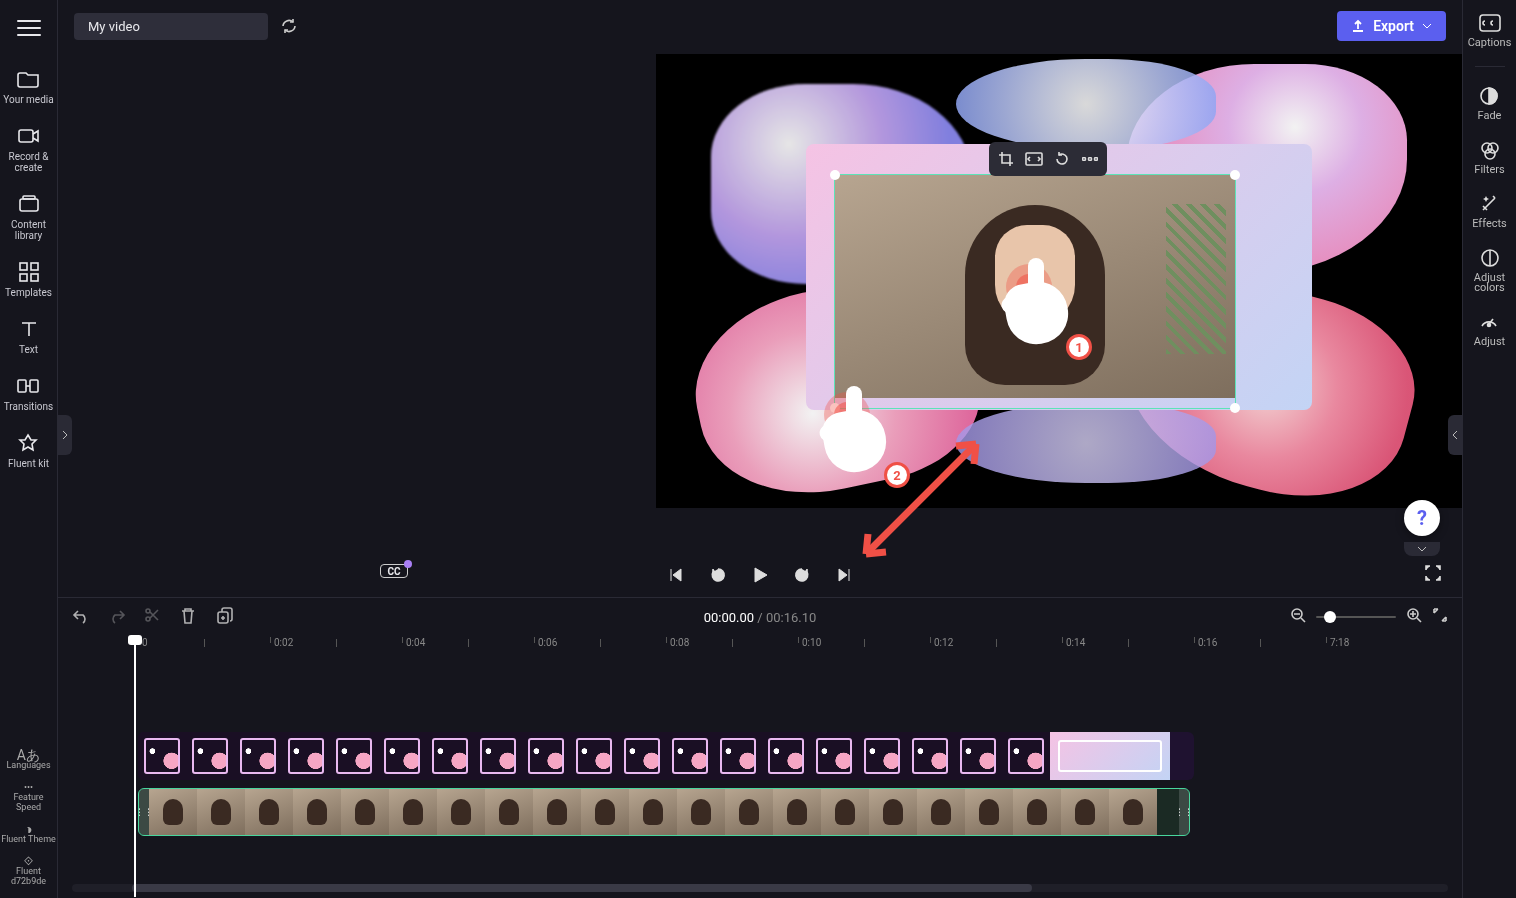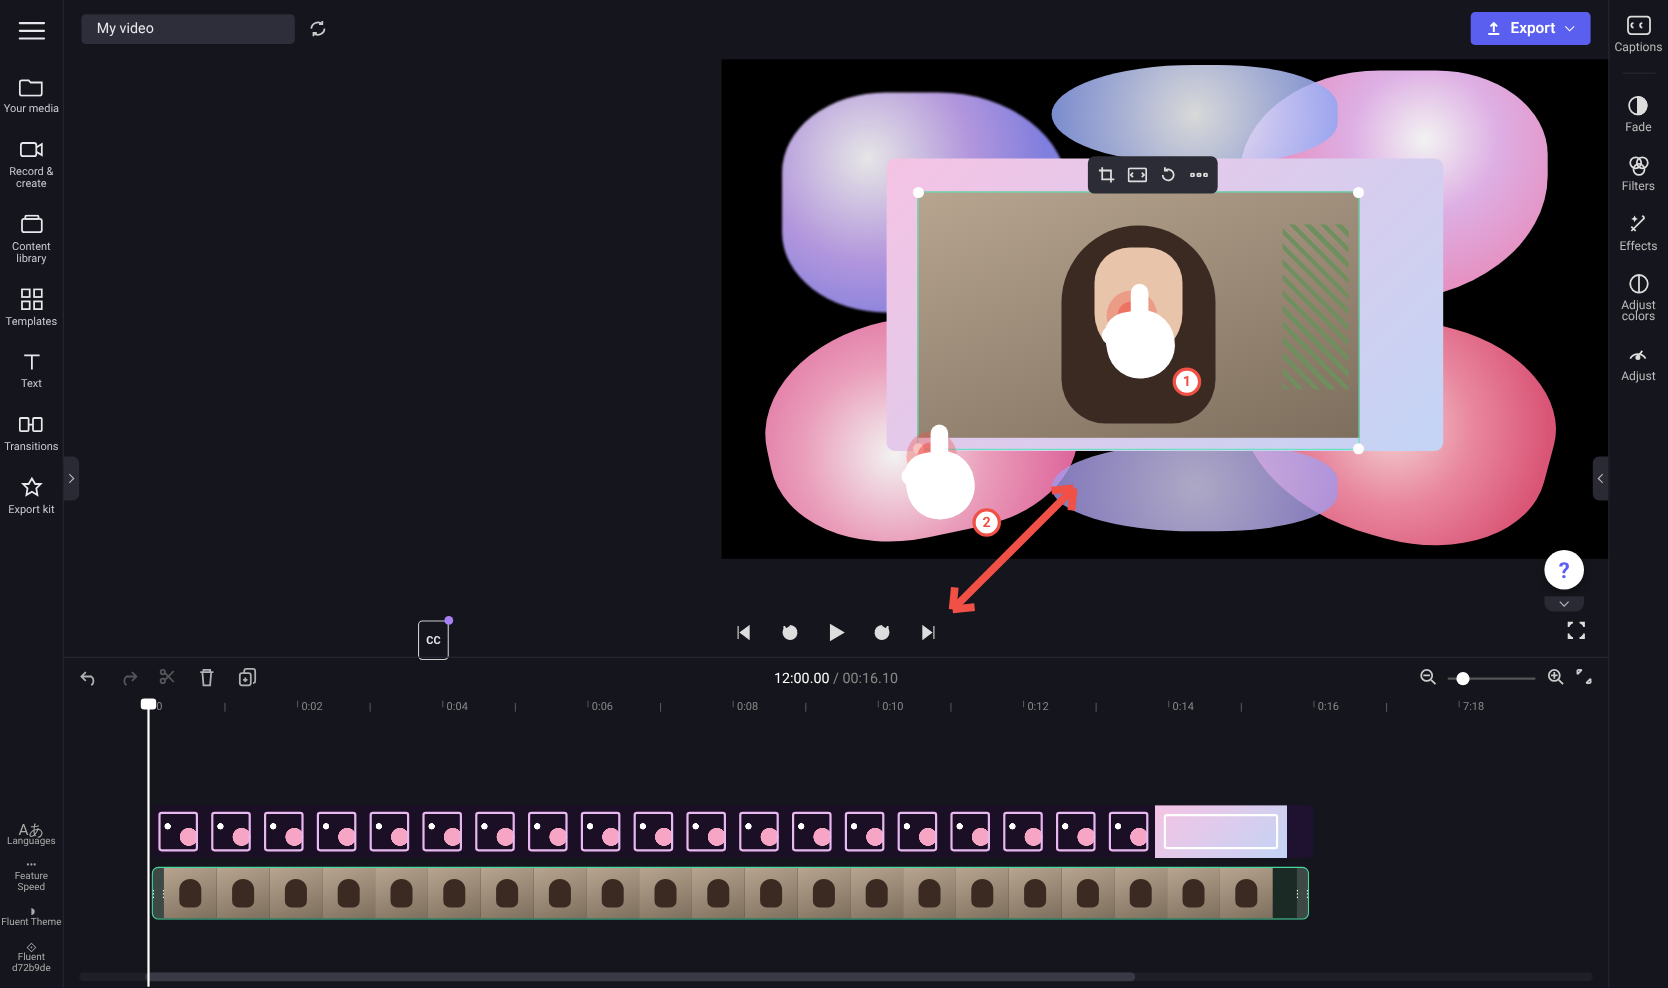--- a/index.html
+++ b/index.html
@@ -66,21 +66,21 @@
   .hand .thumb{position:absolute;left:-5px;top:35px;width:24px;height:16px;background:#fff;border-radius:10px;transform:rotate(30deg);}
   .hand .num{position:absolute;right:-6px;bottom:-6px;width:26px;height:26px;border-radius:50%;background:#fff;border:3px solid #f05046;color:#f05046;font-weight:700;font-size:13px;display:flex;align-items:center;justify-content:center;}
   .hand1{left:350px;top:210px;}
   .hand2{left:168px;top:338px;}
   .tutorial-arrow{position:absolute;left:190px;top:370px;z-index:6;}
 
   
   .playback{height:44px;display:flex;align-items:center;justify-content:center;gap:18px;position:relative;}
   .playback .pb-btn{width:24px;height:24px;cursor:pointer;display:flex;align-items:center;justify-content:center;}
   .playback svg{stroke:#ddd;fill:#ddd;}
-  .cc-btn{position:absolute;left:322px;top:10px;width:28px;height:36px;border:1.5px solid #ccc;border-radius:4px;display:flex;align-items:center;justify-content:center;font-size:10px;font-weight:700;cursor:pointer;}
+  .cc-btn{position:absolute;left:322px;top:10px;width:28px;height:14px;border:1.5px solid #ccc;border-radius:4px;display:flex;align-items:center;justify-content:center;font-size:10px;font-weight:700;cursor:pointer;}
   .ai-dot{position:absolute;right:-5px;top:-5px;width:8px;height:8px;background:#a97ff5;border-radius:50%;}
   .fullscreen-btn{position:absolute;right:20px;top:10px;cursor:pointer;}
 
   
   .timeline-head{height:42px;border-top:1px solid #2a2a35;display:flex;align-items:center;padding:0 14px;gap:16px;position:relative;}
   .th-btn{width:20px;height:20px;cursor:pointer;opacity:.85;}
   .th-btn.dis{opacity:.35;}
   .timecode{position:absolute;left:50%;transform:translateX(-50%);font-size:13px;}
   .timecode .cur{color:#fff;} .timecode .tot{color:#888;}
   .zoom-ctrl{position:absolute;right:14px;display:flex;align-items:center;gap:10px;}
@@ -192,21 +192,21 @@
           </svg>
         </div>
       <div class="lbl">Transitions</div>
     </div>
     <div class="side-item">
       <div class="side-icon">
           <svg width="20" height="20" viewBox="0 0 20 20">
             <path d="M10 2l3 5h5l-4 4 1 6-5-3-5 3 1-6-4-4h5z"></path>
           </svg>
         </div>
-      <div class="lbl">Export kit</div>
+      <div class="lbl">Fluent kit</div>
     </div>
 
     <div class="spacer"></div>
     <div class="dev-item">
         <span style="font-size:14px">Aあ</span>
         <span>Languages</span>
       </div>
     <div class="dev-item">
         <span>•••</span>
         <span>Feature Speed</span>
@@ -376,21 +376,21 @@
           </svg></div>
       <div class="th-btn"><svg width="16" height="18" viewBox="0 0 16 18" stroke="#ccc" fill="none" stroke-width="1.6">
             <path d="M2 4h12M5 4V2h6v2M4 4l1 12h6l1-12"></path>
           </svg></div>
       <div class="th-btn"><svg width="18" height="18" viewBox="0 0 18 18" stroke="#ccc" fill="none" stroke-width="1.6">
             <rect x="2" y="5" width="10" height="11" rx="2"></rect>
             <path d="M6 5V3a2 2 0 0 1 2-2h6a2 2 0 0 1 2 2v9a2 2 0 0 1-2 2"></path>
             <path d="M7 9v4M5 11h4"></path>
           </svg></div>
       <div class="timecode">
-        <span class="cur">12:00.00</span><span class="tot"> / </span><span class="tot">00:16.10</span>
+        <span class="cur">00:00.00</span><span class="tot"> / </span><span class="tot">00:16.10</span>
       </div>
       <div class="zoom-ctrl">
         <div><svg width="16" height="16" viewBox="0 0 16 16" stroke="#ccc" fill="none" stroke-width="1.6">
               <circle cx="7" cy="7" r="5"></circle>
               <path d="M11 11l4 4M4 7h6"></path>
             </svg></div>
         <div class="zoom-track">
             <div class="zoom-thumb"></div>
           </div>
         <div><svg width="16" height="16" viewBox="0 0 16 16" stroke="#ccc" fill="none" stroke-width="1.6">

